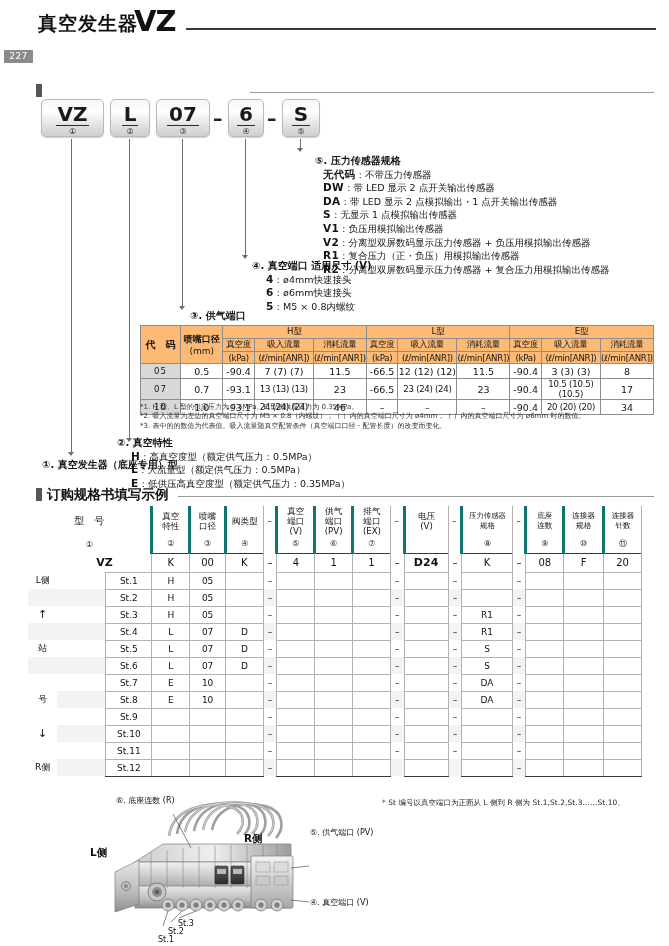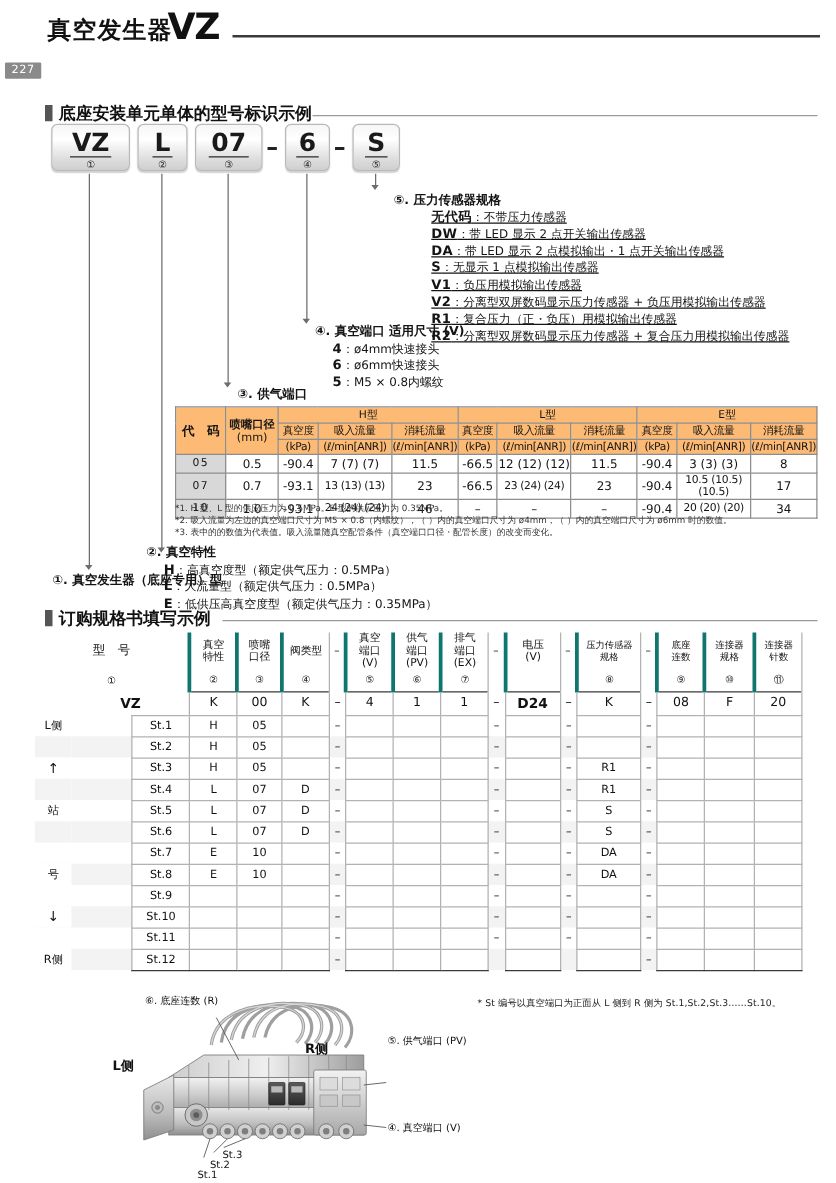--- a/index.html
+++ b/index.html
@@ -129,21 +129,21 @@
 <body>
 
 <div class="hdr">
   <div class="hdr-title">真空发生器</div>
   <div class="hdr-vz">VZ</div>
   <div class="hdr-rule"></div>
 </div>
 <div class="pagetag">227</div>
 
 <div class="sec-head" style="left:36px; top:82px;">
-  <span class="bar"></span><span>底座安装单元单体的型号标识示例</span>
+  <span class="bar"></span>
 </div>
 <div class="sec-rule" style="left:250px; top:92px; width:404px;"></div>
 
 <div class="codebox" style="left:41px; top:99px; width:63px; height:38px;">
   <span class="cv">VZ</span>
   <span class="cn">①</span>
 </div>
 <div class="codebox" style="left:110px; top:99px; width:40px; height:38px;">
   <span class="cv">L</span>
   <span class="cn">②</span>
@@ -173,21 +173,21 @@
 <div class="arrow-d" style="left:179px; top:306px;"></div>
 
 <div class="vline" style="left:245px; top:139px; height:118px;"></div>
 <div class="arrow-d" style="left:242px; top:255px;"></div>
 
 <div class="vline" style="left:300px; top:139px; height:11px;"></div>
 <div class="arrow-d" style="left:297px; top:148px;"></div>
 
 <div class="lg" style="left:315px; top:155px;">
   <div class="t">⑤. 压力传感器规格</div>
-  <div style="margin-left:30px;text-decoration:underline;">
+  <div style="margin-left:8px;">
     <div class="row"><span class="k">无代码</span><span>：不带压力传感器</span></div>
     <div class="row"><span class="k">DW</span><span>：带 LED 显示 2 点开关输出传感器</span></div>
     <div class="row"><span class="k">DA</span><span>：带 LED 显示 2 点模拟输出・1 点开关输出传感器</span></div>
     <div class="row"><span class="k">S</span><span>：无显示 1 点模拟输出传感器</span></div>
     <div class="row"><span class="k">V1</span><span>：负压用模拟输出传感器</span></div>
     <div class="row"><span class="k">V2</span><span>：分离型双屏数码显示压力传感器 + 负压用模拟输出传感器</span></div>
     <div class="row"><span class="k">R1</span><span>：复合压力（正・负压）用模拟输出传感器</span></div>
     <div class="row"><span class="k">R2</span><span>：分离型双屏数码显示压力传感器 + 复合压力用模拟输出传感器</span></div>
   </div>
 </div>

